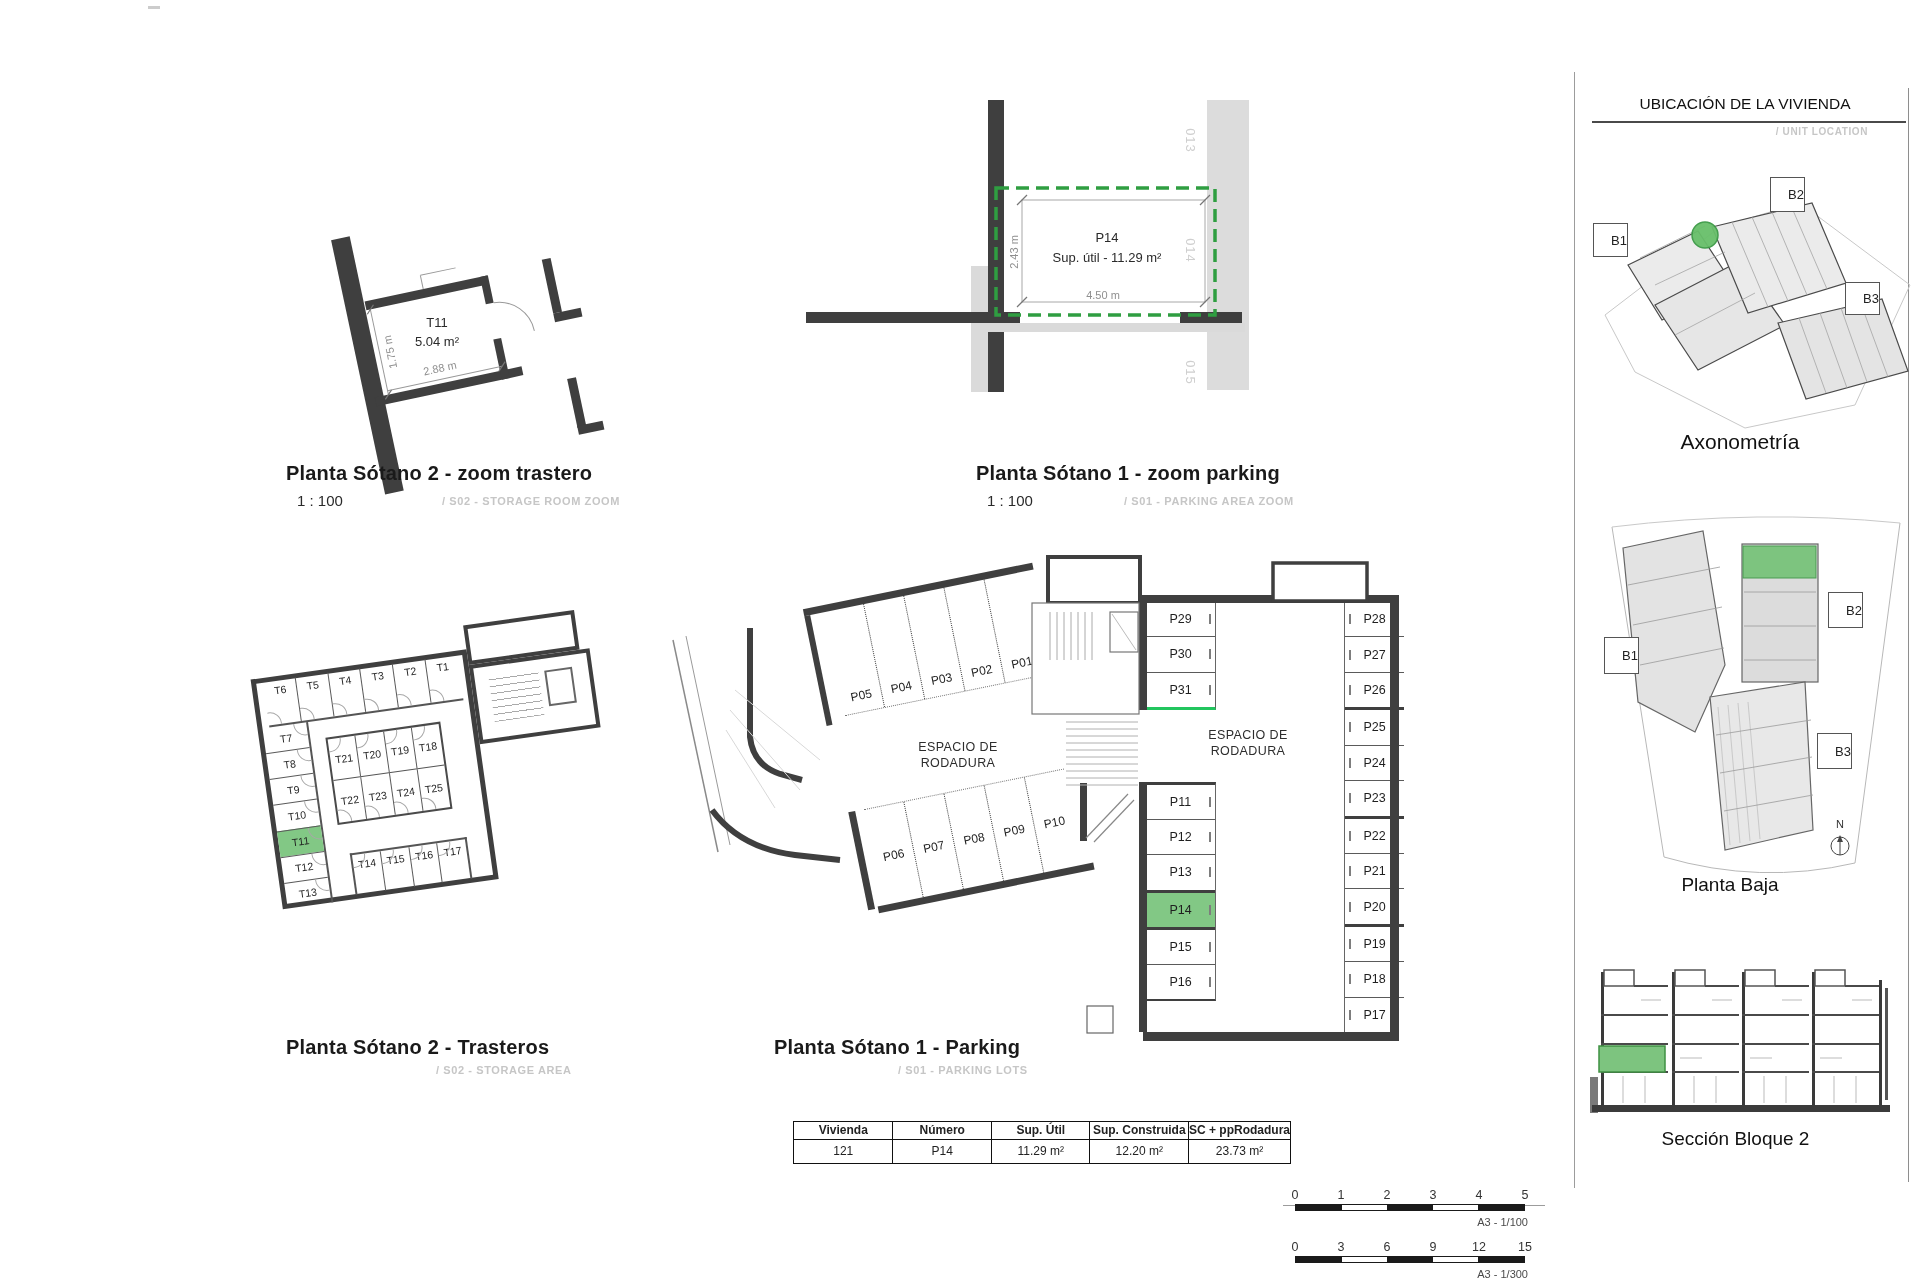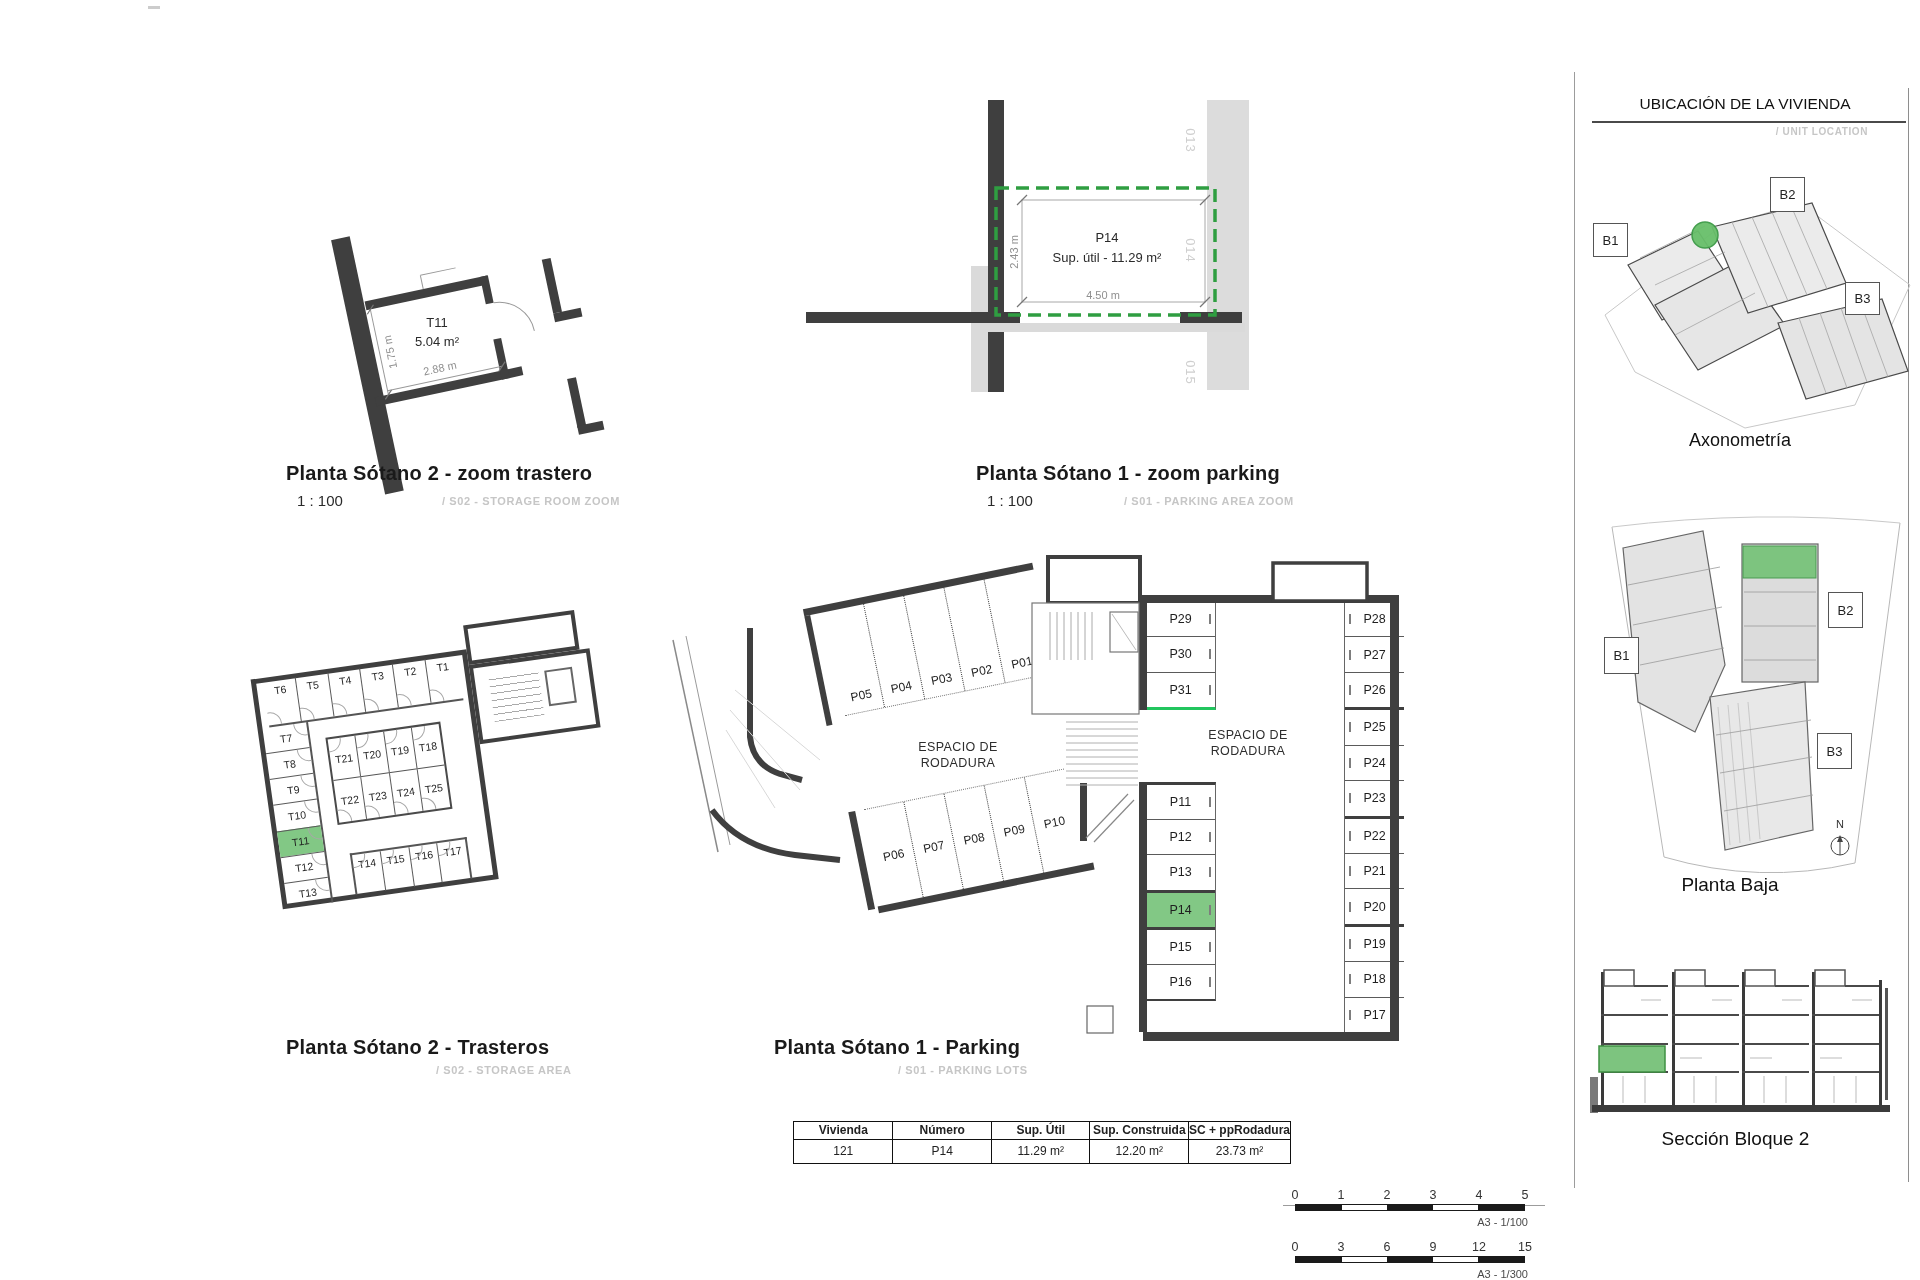--- a/index.html
+++ b/index.html
@@ -55,21 +55,21 @@
   
   .scalebar{position:absolute;width:230px;height:26px;}
   .scalebar .ticks span{position:absolute;top:0;transform:translateX(-50%);
       font-size:12.5px;color:#333;}
   .scalebar .bar{position:absolute;top:16px;left:0;right:0;height:5px;display:flex;
       border:1px solid #1a1a1a;}
   .scalebar .bar i{flex:1;} .scalebar .bar i.b{background:#1a1a1a;} .scalebar .bar i.w{background:#fff;}
   .scalenote{position:absolute;font-size:11px;color:#4a4a4a;}
   
   .blabel{position:absolute;border:1px solid #555;background:#fff;display:flex;
-      align-items:center;justify-content:center;font-size:13px;color:#222;box-sizing:border-box;}
+      align-items:center;justify-content:flex-end;font-size:13px;color:#222;box-sizing:border-box;}
   .loc-title{font-weight:normal;color:#111;}
   svg{position:absolute;left:0;top:0;pointer-events:none;}
 </style>
 </head>
 <body>
 
 <div class="abs" style="left:148px;top:6px;width:12px;height:3px;background:#cccccc;"></div>
 <div class="sheetline" style="left:1574px;top:72px;width:1px;height:1116px;"></div>
 <div class="sheetline" style="left:1908px;top:88px;width:1px;height:1094px;background:#8e8e8e;"></div>
 
@@ -573,21 +573,21 @@
 
 <div class="blabel" style="left:1593px;top:223px;width:35px;height:34px;">
     <span>B1</span>
   </div>
 <div class="blabel" style="left:1770px;top:177px;width:35px;height:35px;">
     <span>B2</span>
   </div>
 <div class="blabel" style="left:1845px;top:282px;width:35px;height:33px;">
     <span>B3</span>
   </div>
-<div class="txt loc-title center" style="left:1640px;top:430px;width:200px;font-size:18px;">Axonometría</div>
+<div class="txt loc-title center" style="left:1640px;top:430px;width:200px;font-size:21px;">Axonometría</div>
 
 <div class="blabel" style="left:1604px;top:637px;width:35px;height:37px;">
     <span>B1</span>
   </div>
 <div class="blabel" style="left:1828px;top:592px;width:35px;height:36px;">
     <span>B2</span>
   </div>
 <div class="blabel" style="left:1817px;top:733px;width:35px;height:36px;">
     <span>B3</span>
   </div>

